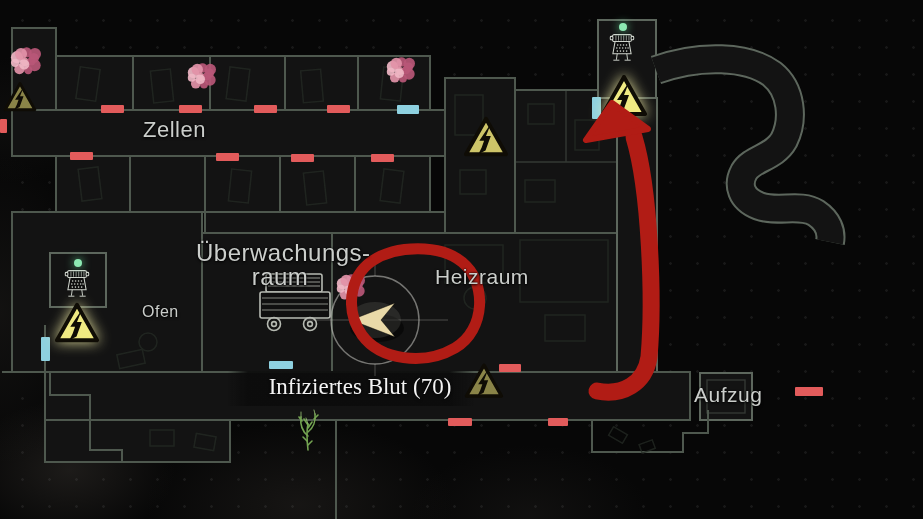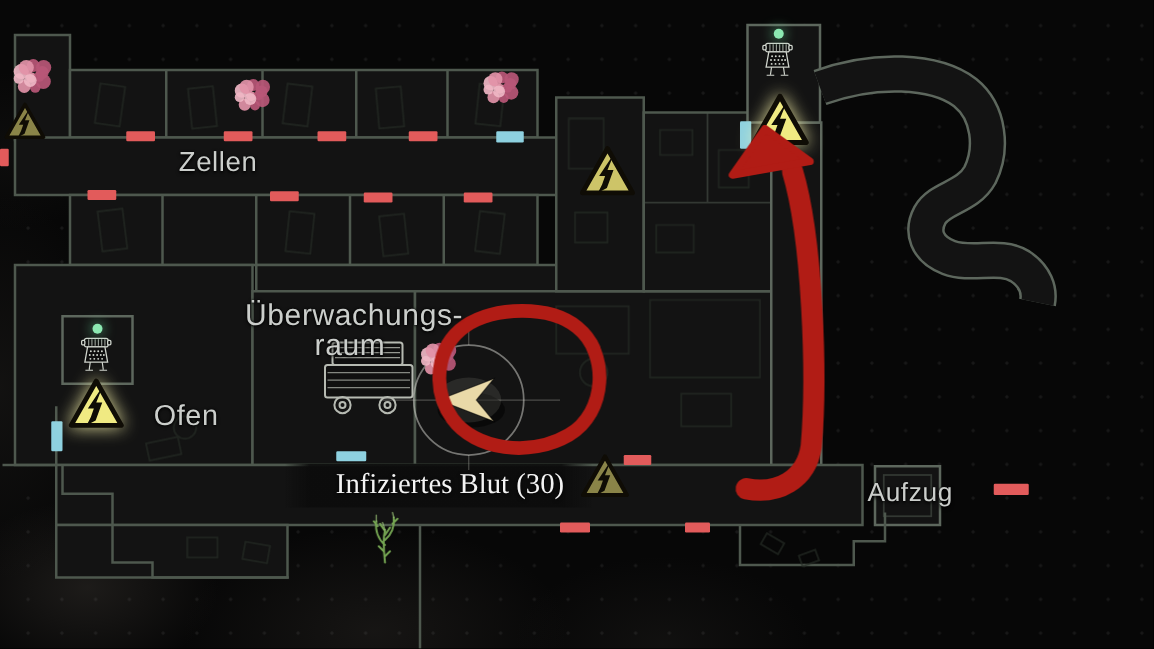--- a/index.html
+++ b/index.html
@@ -23,21 +23,21 @@
   .door-red{fill:var(--dred,#e25b5b);}
   .door-blue{fill:var(--dblue,#8ed1e0);}
   .tw{stroke:#cfd4cc;stroke-width:1.2;fill:#0d0d0d;}
   .twl{stroke:#cfd4cc;stroke-width:1.1;fill:none;}
   .anno{stroke:var(--ared,#b11c15);fill:none;stroke-linecap:round;stroke-linejoin:round;}
   .lbl{position:absolute;color:var(--ltxt,#cbcecb);text-shadow:0 1px 3px #000,0 0 2px #000;
        letter-spacing:.5px;pointer-events:none;white-space:nowrap;}
   .lbl-zellen{left:143px;top:117px;font-size:22px;}
   .lbl-ueber{left:196px;top:241px;width:168px;text-align:center;font-size:24px;line-height:24px;white-space:normal;}
   .lbl-heiz{left:435px;top:265px;font-size:21px;}
-  .lbl-ofen{left:123px;top:303px;font-size:23px;margin-top:16px;}
+  .lbl-ofen{left:142px;top:303px;font-size:16px;}
   .lbl-aufzug{left:694px;top:383px;font-size:21px;text-align:right;}
   .tooltip-text{position:absolute;left:244px;top:374px;width:232px;text-align:center;
     font-family:"Liberation Serif",serif;font-size:23px;color:var(--ttxt,#f3f3f3);
     text-shadow:0 1px 3px #000;pointer-events:none;}
   .hazard-use{color:var(--hzdim,#8a8448);}
   .hazard-use.mid{color:var(--hzmid,#cdc468);}
   .hazard-use.glow{color:var(--hzbri,#f0ea82);filter:drop-shadow(0 0 7px rgba(255,250,175,.85));}
   .savedot{fill:var(--sgreen,#8ce9b2);filter:drop-shadow(0 0 5px rgba(120,255,180,.8));}
 </style>
 </head>
@@ -269,16 +269,17 @@
       <path class="anno" stroke-width="17" d="M597,391 C622,396 645,384 649,357 C654,300 650,190 634,137"></path>
       <path fill="var(--ared,#b11c15)" stroke="var(--ared,#b11c15)" stroke-width="6" stroke-linejoin="round" d="M612,103 L586,140 L648,129 Z"></path>
     </g>
   </svg>
 
   <div class="lbl lbl-zellen">Zellen</div>
   <div class="lbl lbl-ueber">
     <span>Überwachungs-</span><br>
     <span>raum</span>
   </div>
+  <div class="lbl lbl-heiz">Heizraum</div>
   <div class="lbl lbl-ofen">Ofen</div>
   <div class="lbl lbl-aufzug">Aufzug</div>
-  <div class="tooltip-text">Infiziertes Blut (30)</div>
+  <div class="tooltip-text">Infiziertes Blut (70)</div>
 </div>
 
 </body></html>

